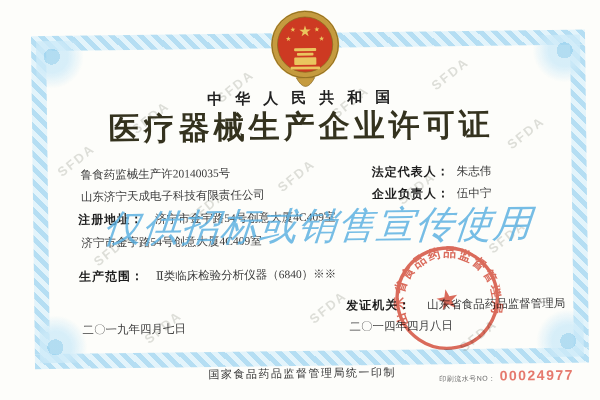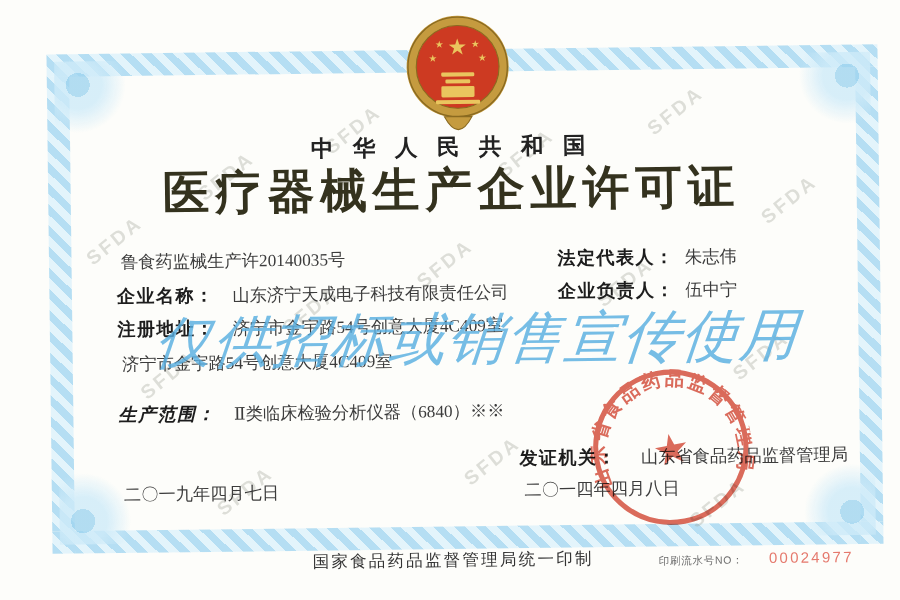--- a/index.html
+++ b/index.html
@@ -43,42 +43,42 @@
     font-size:31px; font-weight:bold; color:#34321e; letter-spacing:4px; text-indent:4px; }
 
   .row { position:absolute; display:flex; align-items:baseline; white-space:nowrap; }
   .row .lbl { font-size:12px; font-weight:bold; color:#1d1d1d; letter-spacing:1px; }
   .row .val { font-size:11.5px; color:#3c3c3c; margin-left:3px;
     font-family:"Liberation Serif","DejaVu Serif",serif; }
   .r-license  { left:78px;  top:165px; } .r-license .lbl  { width:74px; }
   .r-company  { left:78px;  top:187px; } .r-company .lbl  { width:74px; }
   .r-regaddr  { left:78px;  top:209px; } .r-regaddr .lbl  { width:74px; }
   .r-prodaddr { left:78px;  top:233px; } .r-prodaddr .lbl { width:74px; }
-  .r-scope    { left:78px;  top:266px; } .r-scope .lbl    { width:74px;font-style:italic; }
+  .r-scope    { left:78px;  top:266px; } .r-scope .lbl    { width:74px; }
   .r-valid    { left:78px;  top:320px; } .r-valid .lbl    { width:74px; }
   .r-legal    { left:372px; top:165px; } .r-legal .lbl    { width:82px; }
   .r-manager  { left:372px; top:187px; } .r-manager .lbl  { width:82px; }
   .r-authority{ left:345px; top:298px; } .r-authority .lbl{ width:78px; }
   .r-issued   { left:345px; top:320px; } .r-issued .lbl   { width:78px; }
 
   
   .overlay-mark { position:absolute; left:103px; top:201px; font-size:38px;
     font-style:italic; letter-spacing:1px; color:rgba(88,174,224,0.82);
     transform:skewX(-6deg);
     font-family:"Liberation Serif","DejaVu Serif",serif; }
 
   
   .stamp { position:absolute; left:392px; top:246px; width:108px; height:108px;
     opacity:.82; transform:rotate(-10deg); mix-blend-mode:multiply; }
 
   .printed { position:absolute; left:0; top:366px; width:70%; text-align:center;
     font-size:11px; color:#333; letter-spacing:1.5px; margin-left:15%; }
   .serial { position:absolute; left:437px; top:370px; display:flex; align-items:baseline; }
   .serial .slbl { font-size:7px; color:#6b6b6b; letter-spacing:.5px; }
-  .serial .snum { font-size:10px; font-weight:normal; color:#e5796d; letter-spacing:1.5px; margin-left:17px; }
+  .serial .snum { font-size:14px; font-weight:bold; color:#e5796d; letter-spacing:1.5px; margin-left:4px; }
 </style>
 </head>
 <body>
 
 <div class="page">
   <div class="scan">
 
     <div class="frame"></div>
     <div class="corner tl"></div>
     <div class="corner tr"></div>
@@ -116,21 +116,20 @@
       <path d="M30 78 Q40 97 50 78 Z" fill="#c59b3f" stroke="#8a6a20" stroke-width="0.8"></path>
     </svg>
 
     <div class="country">中华人民共和国</div>
     <div class="title">医疗器械生产企业许可证</div>
 
     <div class="row r-license">
       <span class="val">鲁食药监械生产许20140035号</span>
     </div>
     <div class="row r-company">
-      <span class="lbl">企业名称：</span>
       <span class="val">山东济宁天成电子科技有限责任公司</span>
     </div>
     <div class="row r-regaddr">
       <span class="lbl">注册地址：</span>
       <span class="val">济宁市金宇路54号创意大厦4C409室</span>
     </div>
     <div class="row r-prodaddr">
       <span class="val">济宁市金宇路54号创意大厦4C409室</span>
     </div>
     <div class="row r-scope">

